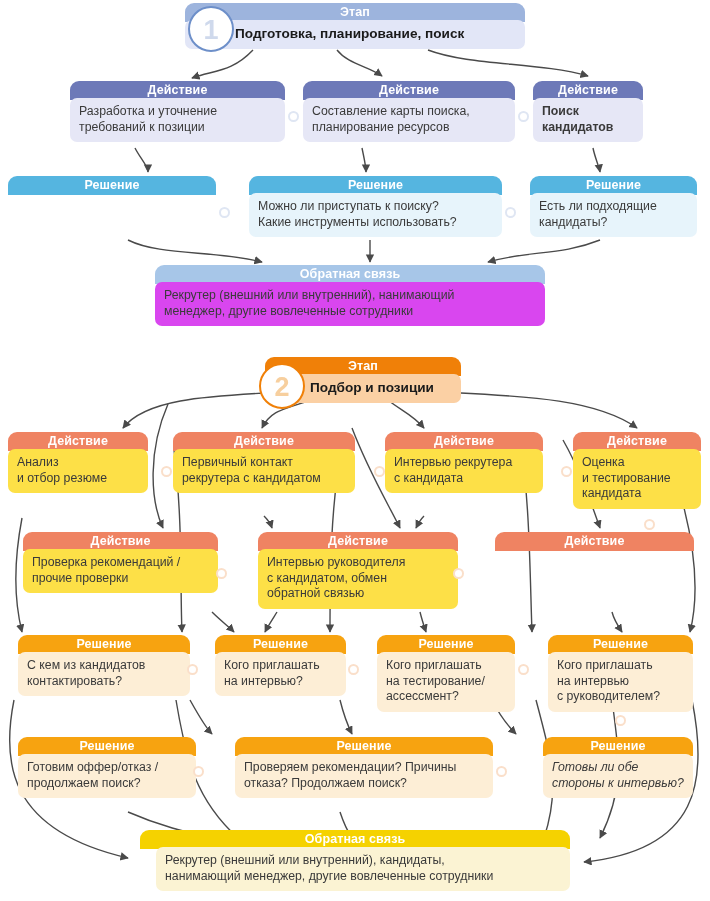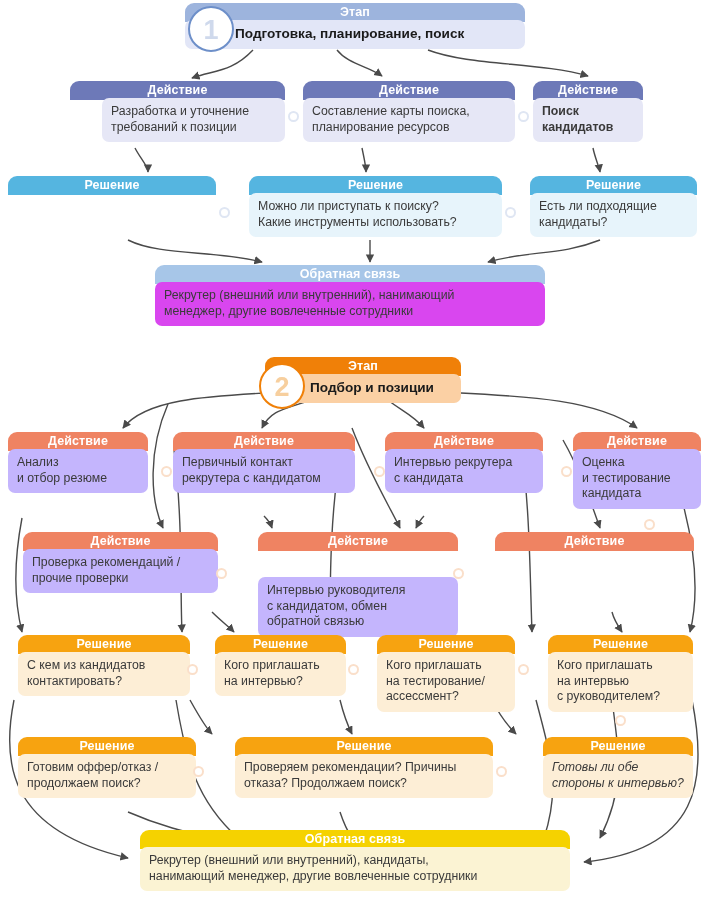--- a/index.html
+++ b/index.html
@@ -67,21 +67,21 @@
 
   
   .stage2-head .hdr { background: #f08008; }
   .stage2-head .body {
     background: #fbd0a4;
     font-weight: bold;
     color: #1a1a1a;
     font-size: 13.6px;
   }
   .act2 .hdr  { background: #ef8362; }
-  .act2 .body { background: #c4b5fd; }
+  .act2 .body { background: #fde047; }
   .dec2 .hdr  { background: #f7a310; }
   .dec2 .body { background: #fdeed6; }
   .fb2 .hdr   { background: #f5d200; }
   .fb2 .body  { background: #fbf3d3; }
 
   
   .stage-badge {
     position: absolute;
     width: 46px;
     height: 46px;
@@ -171,21 +171,21 @@
   </svg>
 
   <div class="node stage1-head" style="left:185px; top:3px; width:340px;">
     <div class="hdr">Этап</div>
     <div class="body" style="text-align:left; padding-left:50px;">Подготовка, планирование, поиск</div>
   </div>
   <div class="stage-badge badge1" style="left:188px; top:6px;">1</div>
 
   <div class="node act1" style="left:70px; top:81px; width:215px;">
     <div class="hdr">Действие</div>
-    <div class="body" style="white-space:pre-line;margin-left:32px;">Разработка и уточнение
+    <div class="body" style="white-space:pre-line;">Разработка и уточнение
 требований к позиции</div>
   </div>
   <div class="node act1" style="left:303px; top:81px; width:212px;">
     <div class="hdr">Действие</div>
     <div class="body" style="white-space:pre-line;">Составление карты поиска,
 планирование ресурсов</div>
   </div>
   <div class="node act1" style="left:533px; top:81px; width:110px;">
     <div class="hdr">Действие</div>
     <div class="body" style="white-space:pre-line;font-weight:bold;">Поиск
@@ -247,21 +247,21 @@
   <div class="dot dot2" style="left:374px; top:466px;"></div>
   <div class="dot dot2" style="left:561px; top:466px;"></div>
 
   <div class="node act2" style="left:23px; top:532px; width:195px;">
     <div class="hdr">Действие</div>
     <div class="body" style="white-space:pre-line;">Проверка рекомендаций /
 прочие проверки</div>
   </div>
   <div class="node act2" style="left:258px; top:532px; width:200px;">
     <div class="hdr">Действие</div>
-    <div class="body" style="white-space:pre-line;margin-top:28px;">Интервью руководителя
+    <div class="body" style="white-space:pre-line;">Интервью руководителя
 с кандидатом, обмен
 обратной связью</div>
   </div>
   <div class="node act2" style="left:495px; top:532px; width:199px;">
     <div class="hdr">Действие</div>
   </div>
   <div class="dot dot2" style="left:216px; top:568px;"></div>
   <div class="dot dot2" style="left:453px; top:568px;"></div>
   <div class="dot dot2" style="left:644px; top:519px;"></div>
 
@@ -305,17 +305,17 @@
   <div class="node dec2" style="left:543px; top:737px; width:150px;">
     <div class="hdr">Решение</div>
     <div class="body" style="white-space:pre-line;font-style:italic;">Готовы ли обе
 стороны к интервью?</div>
   </div>
   <div class="dot dot2" style="left:193px; top:766px;"></div>
   <div class="dot dot2" style="left:496px; top:766px;"></div>
 
   <div class="node fb2" style="left:140px; top:830px; width:430px;">
     <div class="hdr">Обратная связь</div>
-    <div class="body" style="white-space:pre-line;">Рекрутер (внешний или внутренний), кандидаты,
+    <div class="body" style="white-space:pre-line;margin-left:16px;">Рекрутер (внешний или внутренний), кандидаты,
 нанимающий менеджер, другие вовлеченные сотрудники</div>
   </div>
 
 </div>
 
 </body></html>

